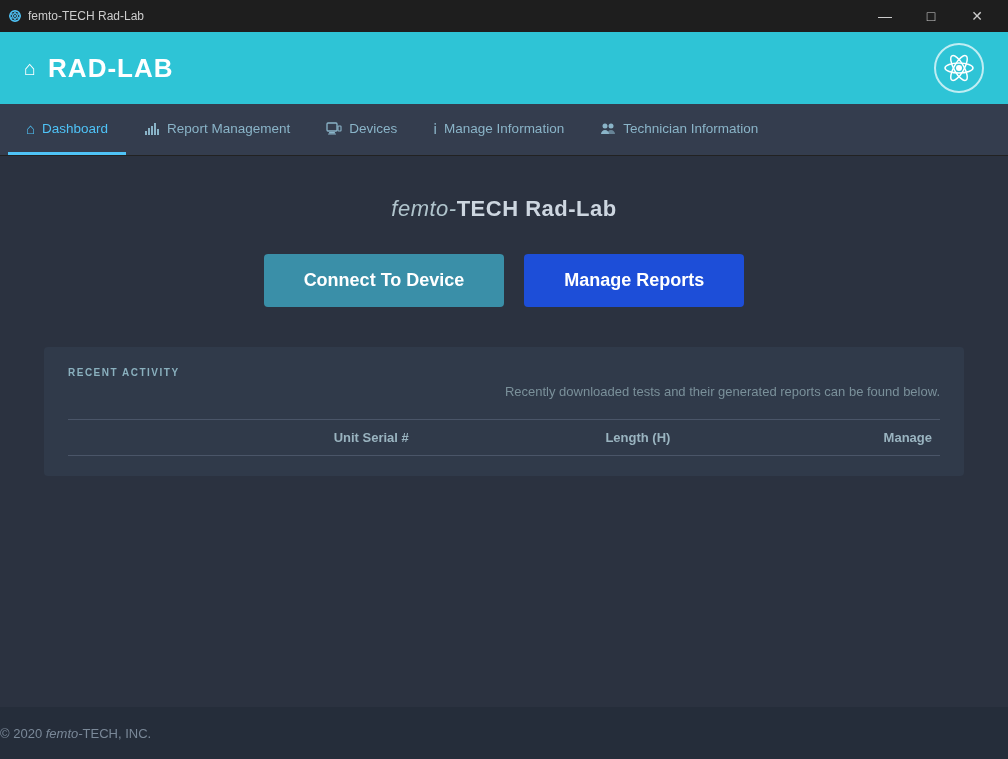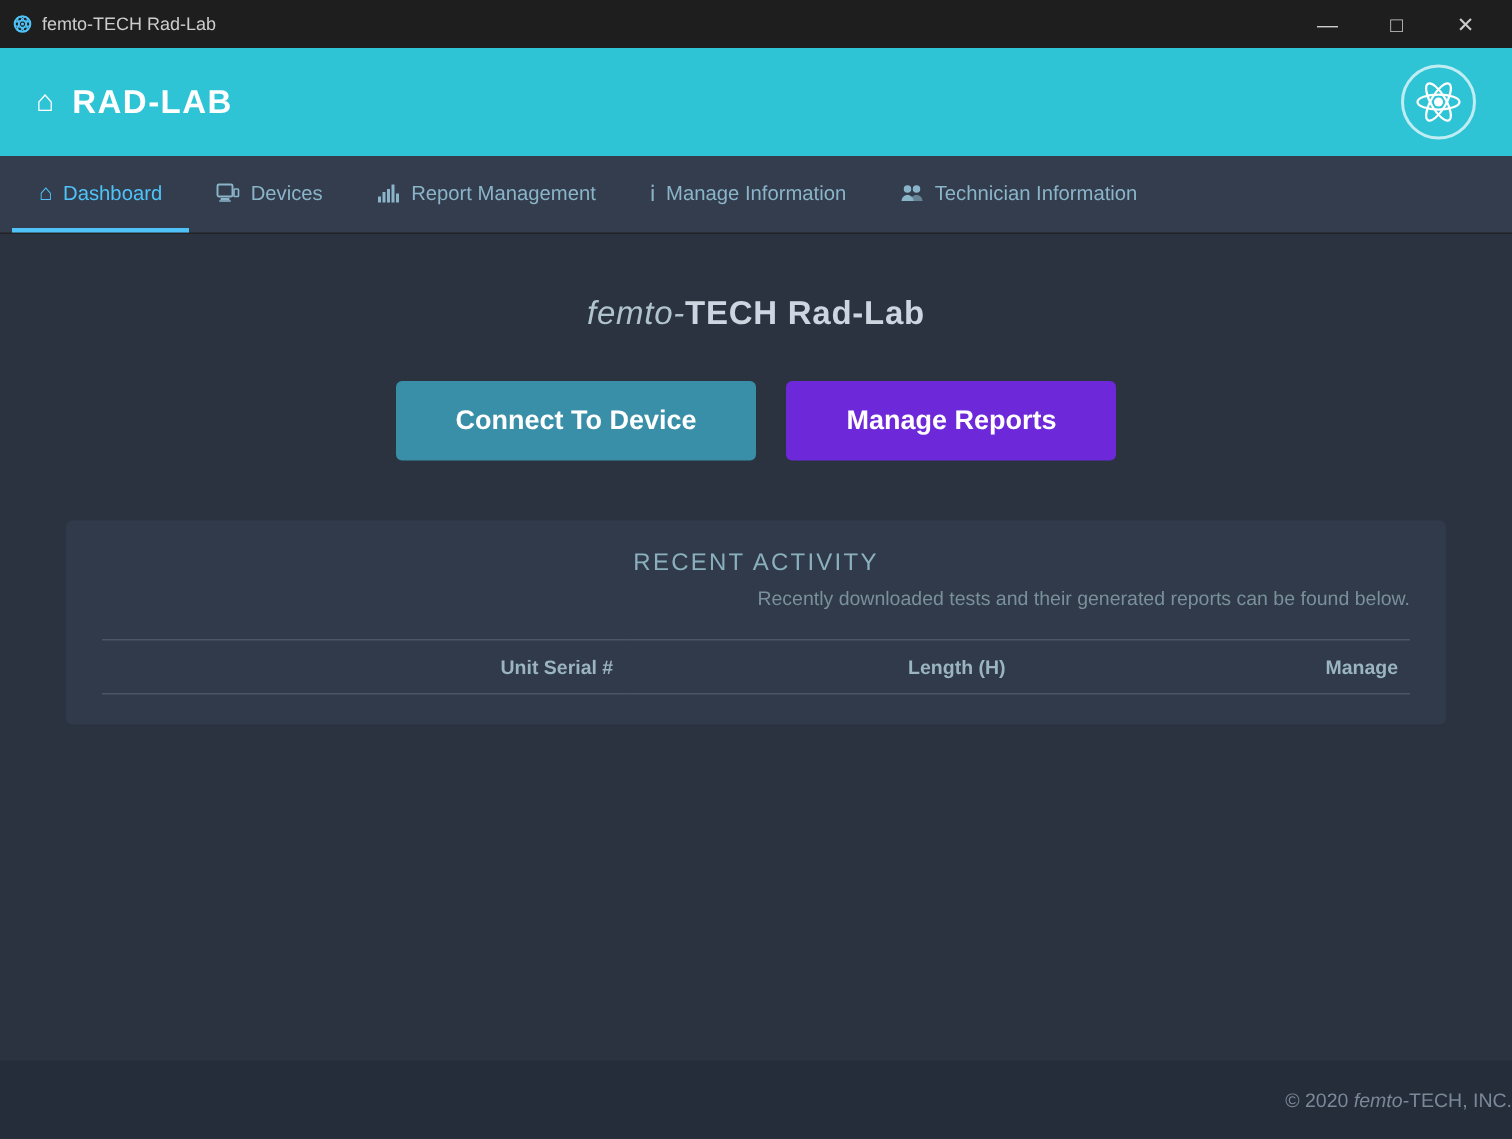--- a/index.html
+++ b/index.html
@@ -68,21 +68,21 @@
       display: flex;
       align-items: center;
       gap: 12px;
     }
     .house-icon {
       color: white;
       font-size: 20px;
     }
     .app-title {
       color: white;
-      font-size: 22px;
+      font-size: 26px;
       font-weight: 700;
       letter-spacing: 1px;
     }
     .atom-icon {
       width: 50px;
       height: 50px;
       border: 2px solid rgba(255,255,255,0.7);
       border-radius: 50%;
       display: flex;
       align-items: center;
@@ -154,47 +154,46 @@
       color: white;
       border: none;
       border-radius: 4px;
       padding: 16px 40px;
       font-size: 18px;
       font-weight: 600;
       cursor: pointer;
       min-width: 220px;
     }
     .btn-manage {
-      background: #6d28d9;
+      background: #1d4ed8;
       color: white;
       border: none;
       border-radius: 4px;
       padding: 16px 40px;
       font-size: 18px;
       font-weight: 600;
       cursor: pointer;
       min-width: 220px;
     }
 
     
     .activity-section {
       width: 100%;
       max-width: 920px;
       background: #303a4a;
       border-radius: 4px;
       padding: 20px 24px;
     }
     .activity-title {
-      font-size: 16px;
-      font-weight: 400;
+      font-size: 10px;
+      font-weight: 700;
       color: #8ab0be;
       letter-spacing: 1.5px;
       margin-bottom: 6px;
       text-transform: uppercase;
-      text-align: center;
     }
     .activity-desc {
       font-size: 13px;
       color: #7a909a;
       margin-bottom: 20px;
       text-align: right;
     }
     .activity-table {
       width: 100%;
       border-collapse: collapse;
@@ -213,21 +212,21 @@
     .col-serial { width: 40%; }
     .col-length { width: 30%; }
     .col-manage { width: 30%; }
 
     
     .footer {
       background: #252d3a;
       height: 52px;
       display: flex;
       align-items: center;
-      justify-content: flex-end;
+      justify-content: flex-start;
       flex-shrink: 0;
       margin-top: auto;
     }
     .footer-text {
       font-size: 13px;
       color: #7a8898;
     }
     .footer-text em {
       font-style: italic;
     }
@@ -265,43 +264,43 @@
       <ellipse cx="16" cy="16" rx="14" ry="5" fill="none" stroke="white" stroke-width="1.5" transform="rotate(60 16 16)"></ellipse>
       <ellipse cx="16" cy="16" rx="14" ry="5" fill="none" stroke="white" stroke-width="1.5" transform="rotate(120 16 16)"></ellipse>
     </svg>
   </div>
 </div>
 
 <nav class="nav-bar">
   <a class="nav-item active">
     <span class="nav-icon">⌂</span>
     <span>Dashboard</span>
-  </a>
-  <a class="nav-item">
-    <span class="nav-icon">
-      <svg width="16" height="16" viewBox="0 0 16 16" fill="currentColor" style="vertical-align:middle">
-        <rect x="1" y="2" width="10" height="8" rx="1" fill="none" stroke="currentColor" stroke-width="1.3"></rect>
-        <rect x="3" y="11" width="6" height="1.5" rx="0.5"></rect>
-        <rect x="2" y="12.5" width="8" height="1" rx="0.5"></rect>
-        <rect x="12" y="5" width="3" height="5" rx="0.5" fill="none" stroke="currentColor" stroke-width="1.1"></rect>
-      </svg>
-    </span>
-    <span>Devices</span>
   </a>
   <a class="nav-item">
     <span class="nav-icon">
       <svg width="16" height="16" viewBox="0 0 16 16" fill="currentColor" style="vertical-align:middle">
         <rect x="1" y="10" width="2" height="4"></rect>
         <rect x="4" y="7" width="2" height="7"></rect>
         <rect x="7" y="5" width="2" height="9"></rect>
         <rect x="10" y="2" width="2" height="12"></rect>
         <rect x="13" y="8" width="2" height="6"></rect>
       </svg>
     </span>
     <span>Report Management</span>
+  </a>
+  <a class="nav-item">
+    <span class="nav-icon">
+      <svg width="16" height="16" viewBox="0 0 16 16" fill="currentColor" style="vertical-align:middle">
+        <rect x="1" y="2" width="10" height="8" rx="1" fill="none" stroke="currentColor" stroke-width="1.3"></rect>
+        <rect x="3" y="11" width="6" height="1.5" rx="0.5"></rect>
+        <rect x="2" y="12.5" width="8" height="1" rx="0.5"></rect>
+        <rect x="12" y="5" width="3" height="5" rx="0.5" fill="none" stroke="currentColor" stroke-width="1.1"></rect>
+      </svg>
+    </span>
+    <span>Devices</span>
   </a>
   <a class="nav-item">
     <span class="nav-icon">ℹ</span>
     <span>Manage Information</span>
   </a>
   <a class="nav-item">
     <span class="nav-icon">
       <svg width="16" height="16" viewBox="0 0 16 16" fill="currentColor" style="vertical-align:middle">
         <circle cx="5" cy="5" r="2.5"></circle>
         <path d="M1 13c0-2.2 1.8-4 4-4s4 1.8 4 4H1z"></path>

